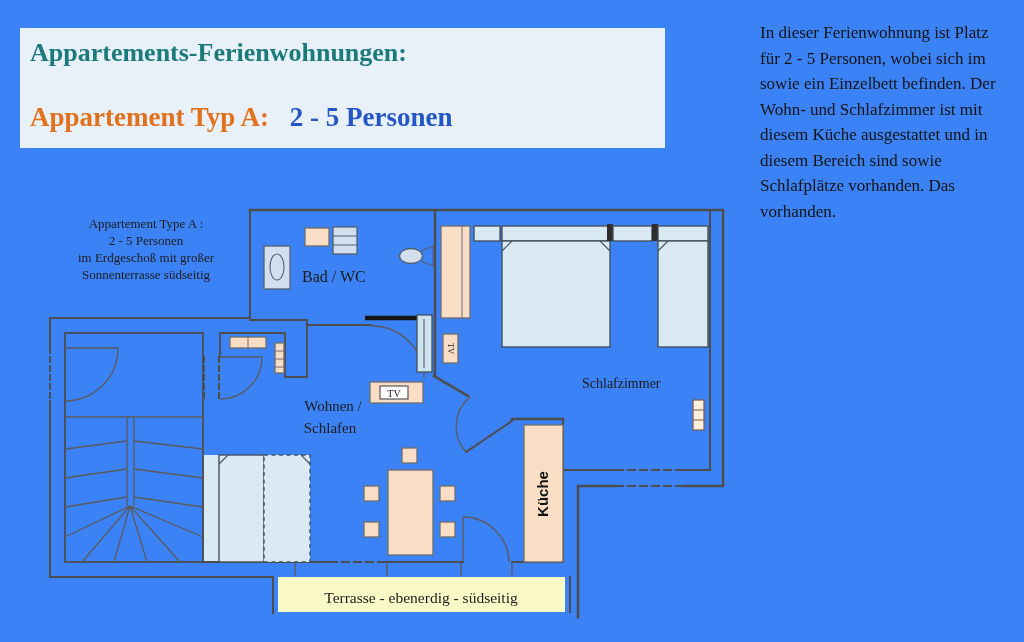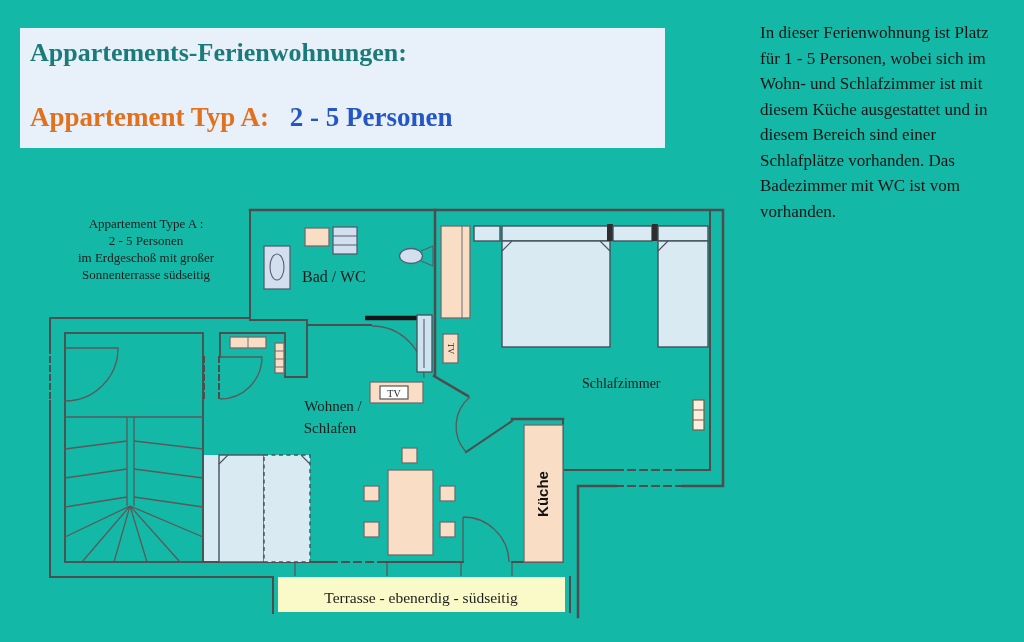--- a/index.html
+++ b/index.html
@@ -1,16 +1,16 @@
 <!DOCTYPE html>
 <html><head>
 <meta charset="utf-8">
 <style>
   html,body{margin:0;padding:0;background:#ffffff;}
-  #stage{position:relative;width:1024px;height:642px;background:#14b8a6;overflow:hidden;
+  #stage{position:relative;width:1024px;height:642px;background:#3b82f6;overflow:hidden;
          font-family:"Liberation Serif",serif;}
   
   #header{position:absolute;left:20px;top:28px;width:645px;height:120px;background:#e8f0f9;}
   #header .t1{position:absolute;left:10px;top:10px;font-size:26px;font-weight:bold;color:#1b7a7a;white-space:nowrap;}
   #header .t2{position:absolute;left:10px;top:74px;font-size:27px;font-weight:bold;white-space:nowrap;text-align:right;}
   #header .t2 .typ{color:#e2711d;}
   #header .t2 .cap{color:#2457c5;margin-left:14px;}
   
   #desc{position:absolute;left:760px;top:20px;width:262px;font-size:17px;line-height:25.5px;color:#141414;}
   
@@ -39,26 +39,26 @@
   <div id="header">
     <div class="t1">Appartements-Ferienwohnungen:</div>
     <div class="t2">
       <span class="typ">Appartement Typ A:</span>
       <span class="cap">2 - 5 Personen</span>
     </div>
   </div>
 
   <div id="desc">
     <div>In dieser Ferienwohnung ist Platz</div>
-    <div>für 1 - 5 Personen, wobei sich im</div>
+    <div>für 2 - 5 Personen, wobei sich im</div>
+    <div>sowie ein Einzelbett befinden. Der</div>
     <div>Wohn- und Schlafzimmer ist mit</div>
     <div>diesem Küche ausgestattet und in</div>
-    <div>diesem Bereich sind einer</div>
+    <div>diesem Bereich sind sowie</div>
     <div>Schlafplätze vorhanden. Das</div>
-    <div>Badezimmer mit WC ist vom</div>
     <div>vorhanden.</div>
   </div>
 
   <svg id="plan" viewBox="0 0 1024 642">
 
     <g>
       <rect x="278" y="577" width="287" height="35" fill="#fafac8" stroke="none"></rect>
       <text class="ptxt" x="421" y="603" font-size="15.5" text-anchor="middle">Terrasse - ebenerdig - südseitig</text>
     </g>
 

